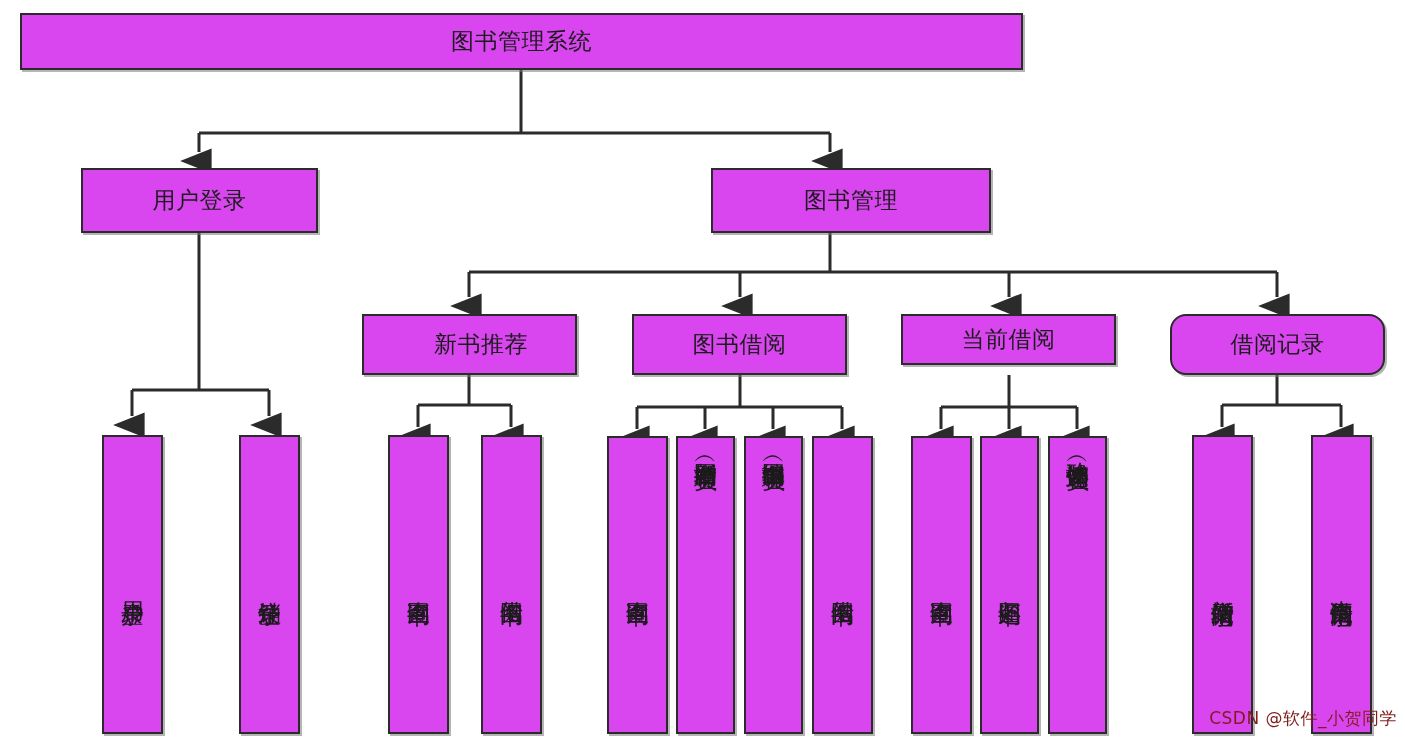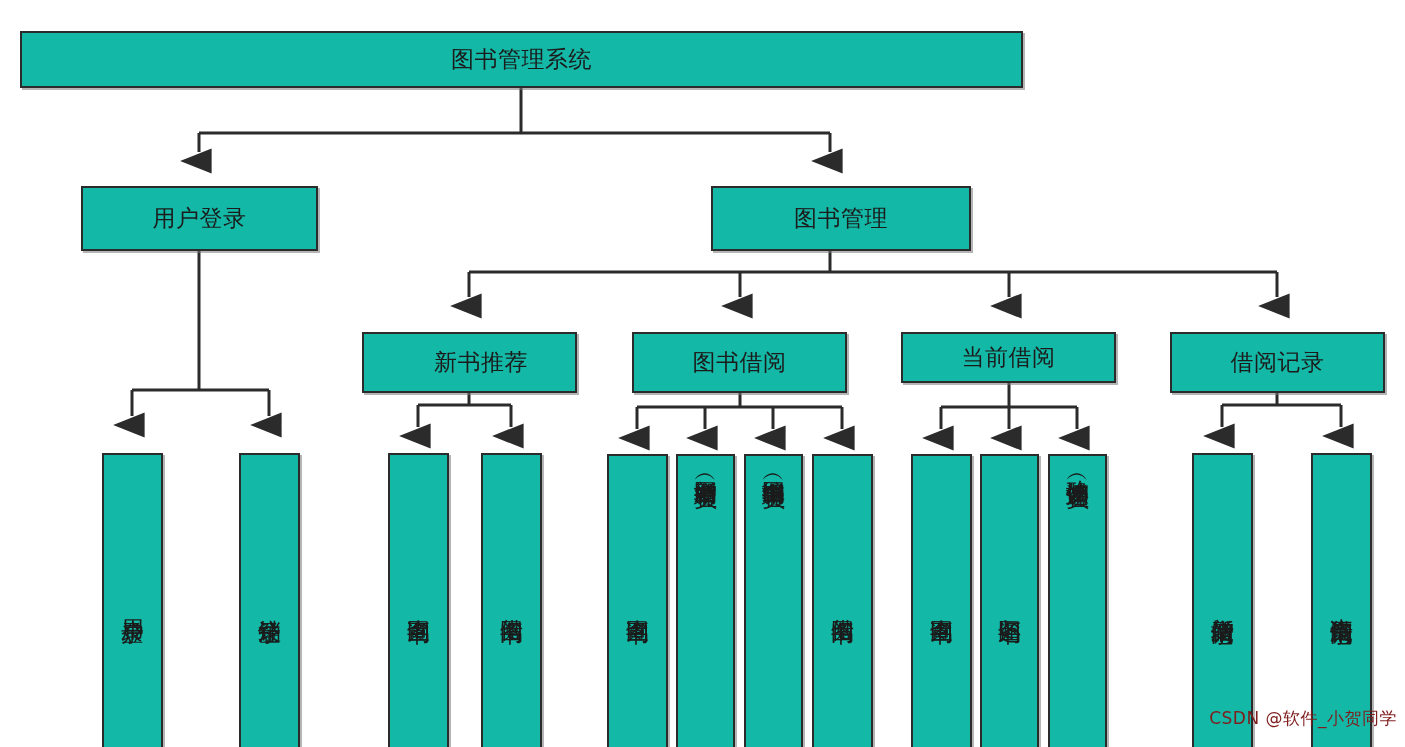--- a/index.html
+++ b/index.html
@@ -24,27 +24,26 @@
     position: absolute;
     left: 0;
     top: 0;
     width: 1405px;
     height: 747px;
     pointer-events: none;
   }
   .node {
     position: absolute;
     box-sizing: border-box;
-    background: #14b8a6;
+    background: #d946ef;
     border: 2px solid #2b2b2b;
     display: flex;
     align-items: center;
     justify-content: center;
     color: #1b1b1b;
-    margin-top: 18px;
   }
   .node.shadowed {
     box-shadow: 2px 2px 0 rgba(120,120,120,0.55);
   }
   .node-label {
     white-space: nowrap;
     line-height: 1.05;
   }
   
   .node.horiz .node-label {
@@ -151,37 +150,37 @@
   </svg>
 
   <div class="node horiz root shadowed" style="left:20px; top:13px; width:1003px; height:57px;">
     <span class="node-label">图书管理系统</span>
   </div>
 
   <div class="node horiz shadowed" style="left:81px; top:168px; width:237px; height:65px;">
     <span class="node-label">用户登录</span>
   </div>
 
-  <div class="node horiz shadowed" style="left:711px; top:168px; width:260px; height:65px;">
+  <div class="node horiz shadowed" style="left:711px; top:168px; width:280px; height:65px;">
     <span class="node-label">图书管理</span>
   </div>
 
   <div class="node horiz shadowed" style="left:362px; top:314px; width:215px; height:61px;padding-left:23px;">
     <span class="node-label">新书推荐</span>
   </div>
 
   <div class="node horiz shadowed" style="left:632px; top:314px; width:215px; height:61px;text-align:center;">
     <span class="node-label">图书借阅</span>
   </div>
 
   <div class="node horiz shadowed" style="left:901px; top:314px; width:215px; height:51px;">
     <span class="node-label">当前借阅</span>
   </div>
 
-  <div class="node horiz shadowed" style="left:1170px; top:314px; width:215px; height:61px;">
+  <div class="node horiz shadowed" style="left:1170px; top:314px; width:215px; height:61px;border-radius:16px;">
     <span class="node-label">借阅记录</span>
   </div>
 
   <div class="node vert centered shadowed" style="left:102px; top:435px; width:61px; height:299px;">
     <span class="node-label">用户登录</span>
   </div>
 
   <div class="node vert centered shadowed" style="left:239px; top:435px; width:61px; height:299px;">
     <span class="node-label">注销登录</span>
   </div>

